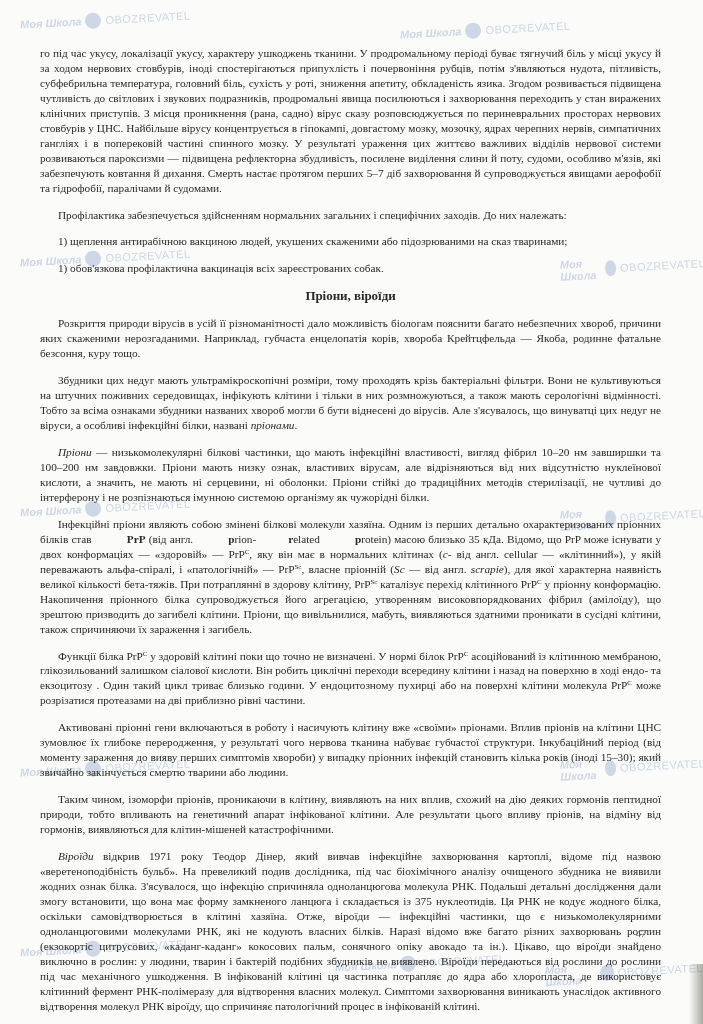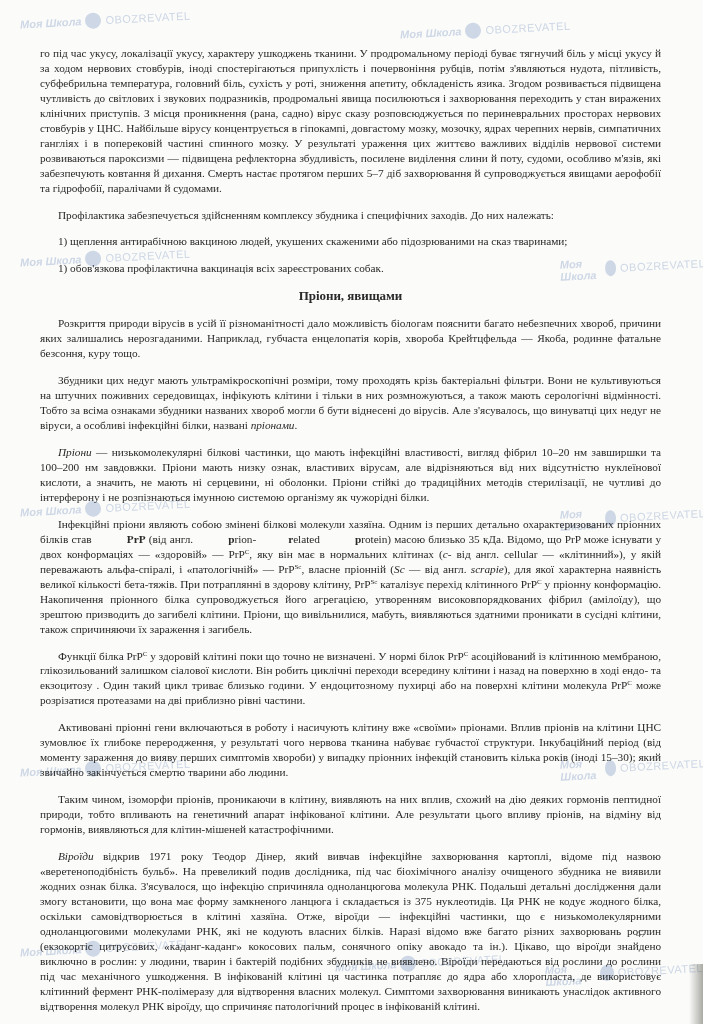--- a/index.html
+++ b/index.html
@@ -99,27 +99,27 @@
     <span class="brand">OBOZREVATEL</span>
   </div>
 <div class="wm" style="left:545px;top:960px;">
     <span class="school">Моя Школа</span>
     <span class="logo"></span>
     <span class="brand">OBOZREVATEL</span>
   </div>
 
 <div class="page">
   <p>го під час укусу, локалізації укусу, характеру ушкоджень тканини. У продромальному періоді буває тягнучий біль у місці укусу й за ходом нервових стовбурів, іноді спостерігаються припухлість і почервоніння рубців, потім з'являються нудота, пітливість, субфебрильна температура, головний біль, сухість у роті, зниження апетиту, обкладеність язика. Згодом розвивається підвищена чутливість до світлових і звукових подразників, продромальні явища посилюються і захворювання переходить у стан виражених клінічних приступів. З місця проникнення (рана, садно) вірус сказу розповсюджується по периневральних просторах нервових стовбурів у ЦНС. Найбільше вірусу концентрується в гіпокампі, довгастому мозку, мозочку, ядрах черепних нервів, симпатичних гангліях і в поперековій частині спинного мозку. У результаті ураження цих життєво важливих відділів нервової системи розвиваються пароксизми — підвищена рефлекторна збудливість, посилене виділення слини й поту, судоми, особливо м'язів, які забезпечують ковтання й дихання. Смерть настає протягом перших 5–7 діб захворювання й супроводжується явищами аерофобії та гідрофобії, паралічами й судомами.</p>
-  <p class="indent">Профілактика забезпечується здійсненням комплексу збудника і специфічних заходів. До них належать:</p>
+  <p class="indent">Профілактика забезпечується здійсненням нормальних загальних і специфічних заходів. До них належать:</p>
   <p class="list-item">1) щеплення антирабічною вакциною людей, укушених скаженими або підозрюваними на сказ тваринами;</p>
   <p class="list-item">1) обов'язкова профілактична вакцинація всіх зареєстрованих собак.</p>
 
-  <h2>Пріони, явищами</h2>
+  <h2>Пріони, віроїди</h2>
 
-  <p class="indent">Розкриття природи вірусів в усій її різноманітності дало можливість біологам пояснити багато небезпечних хвороб, причини яких залишались нерозгаданими. Наприклад, губчаста енцелопатія корів, хвороба Крейтцфельда — Якоба, родинне фатальне безсоння, куру тощо.</p>
+  <p class="indent">Розкриття природи вірусів в усій її різноманітності дало можливість біологам пояснити багато небезпечних хвороб, причини яких скаженими нерозгаданими. Наприклад, губчаста енцелопатія корів, хвороба Крейтцфельда — Якоба, родинне фатальне безсоння, куру тощо.</p>
   <p class="indent"><span>Збудники цих недуг мають ультрамікроскопічні розміри, тому проходять крізь бактеріальні фільтри. Вони не культивуються на штучних поживних середовищах, інфікують клітини і тільки в них розмножуються, а також мають серологічні відмінності. Тобто за всіма ознаками збудники названих хвороб могли б бути віднесені до вірусів. Але з'ясувалось, що винуватці цих недуг не віруси, а особливі інфекційні білки, названі </span><i>пріонами</i>.</p>
   <p class="indent"><i>Пріони</i><span> — низькомолекулярні білкові частинки, що мають інфекційні властивості, вигляд фібрил 10–20 нм завширшки та 100–200 нм завдовжки. Пріони мають низку ознак, властивих вірусам, але відрізняються від них відсутністю нуклеїнової кислоти, а значить, не мають ні серцевини, ні оболонки. Пріони стійкі до традиційних методів стерилізації, не чутливі до інтерферону і не розпізнаються імунною системою організму як чужорідні білки.</span></p>
   <p class="indent"><span>Інфекційні пріони являють собою змінені білкові молекули хазяїна. Одним із перших детально охарактеризованих пріонних білків став </span><b>PrP</b><span> (від англ. </span><b>p</b><span>rion-</span><b>r</b><span>elated </span><b>p</b><span>rotein) масою близько 35 кДа. Відомо, що PrP може існувати у двох конформаціях — «здоровій» — PrP</span><sup>C</sup><span>, яку він має в нормальних клітинах (</span><i>c</i><span>- від англ. cellular — «клітинний»), у якій переважають альфа-спіралі, і «патологічній» — PrP</span><sup>Sc</sup><span>, власне пріонній (</span><i>Sc</i><span> — від англ. </span><i>scrapie</i><span>), для якої характерна наявність великої кількості бета-тяжів. При потраплянні в здорову клітину, PrP</span><sup>Sc</sup><span> каталізує перехід клітинного PrP</span><sup>C</sup><span> у пріонну конформацію. Накопичення пріонного білка супроводжується його агрегацією, утворенням високовпорядкованих фібрил (амілоїду), що зрештою призводить до загибелі клітини. Пріони, що вивільнилися, мабуть, виявляються здатними проникати в сусідні клітини, також спричиняючи їх зараження і загибель.</span></p>
   <p class="indent"><span>Функції білка PrP</span><sup>C</sup><span> у здоровій клітині поки що точно не визначені. У нормі білок PrP</span><sup>C</sup><span> асоційований із клітинною мембраною, глікозильований залишком сіалової кислоти. Він робить циклічні переходи всередину клітини і назад на поверхню в ході ендо- та екзоцитозу . Один такий цикл триває близько години. У ендоцитозному пухирці або на поверхні клітини молекула PrP</span><sup>C</sup><span> може розрізатися протеазами на дві приблизно рівні частини.</span></p>
   <p class="indent">Активовані пріонні гени включаються в роботу і насичують клітину вже «своїми» пріонами. Вплив пріонів на клітини ЦНС зумовлює їх глибоке переродження, у результаті чого нервова тканина набуває губчастої структури. Інкубаційний період (від моменту зараження до вияву перших симптомів хвороби) у випадку пріонних інфекцій становить кілька років (іноді 15–30); який звичайно закінчується смертю тварини або людини.</p>
   <p class="indent">Таким чином, ізоморфи пріонів, проникаючи в клітину, виявляють на них вплив, схожий на дію деяких гормонів пептидної природи, тобто впливають на генетичний апарат інфікованої клітини. Але результати цього впливу пріонів, на відміну від гормонів, виявляються для клітин-мішеней катастрофічними.</p>
   <p class="indent"><i>Віроїди</i><span> відкрив 1971 року Теодор Дінер, який вивчав інфекційне захворювання картоплі, відоме під назвою «веретеноподібність бульб». На превеликий подив дослідника, під час біохімічного аналізу очищеного збудника не виявили жодних ознак білка. З'ясувалося, що інфекцію спричиняла одноланцюгова молекула РНК. Подальші детальні дослідження дали змогу встановити, що вона має форму замкненого ланцюга і складається із 375 нуклеотидів. Ця РНК не кодує жодного білка, оскільки самовідтворюється в клітині хазяїна. Отже, віроїди — інфекційні частинки, що є низькомолекулярними одноланцюговими молекулами РНК, які не кодують власних білків. Наразі відомо вже багато різних захворювань рослин (екзокортіс цитрусових, «каданг-каданг» кокосових пальм, сонячного опіку авокадо та ін.). Цікаво, що віроїди знайдено виключно в рослин: у людини, тварин і бактерій подібних збудників не виявлено. Віроїди передаються від рослини до рослини під час механічного ушкодження. В інфікованій клітині ця частинка потрапляє до ядра або хлоропласта, де використовує клітинний фермент РНК-полімеразу для відтворення власних молекул. Симптоми захворювання виникають унаслідок активного відтворення молекул РНК віроїду, що спричиняє патологічний процес в інфікованій клітині.</span></p>
 </div>
 
 <div class="page-number">47</div>

